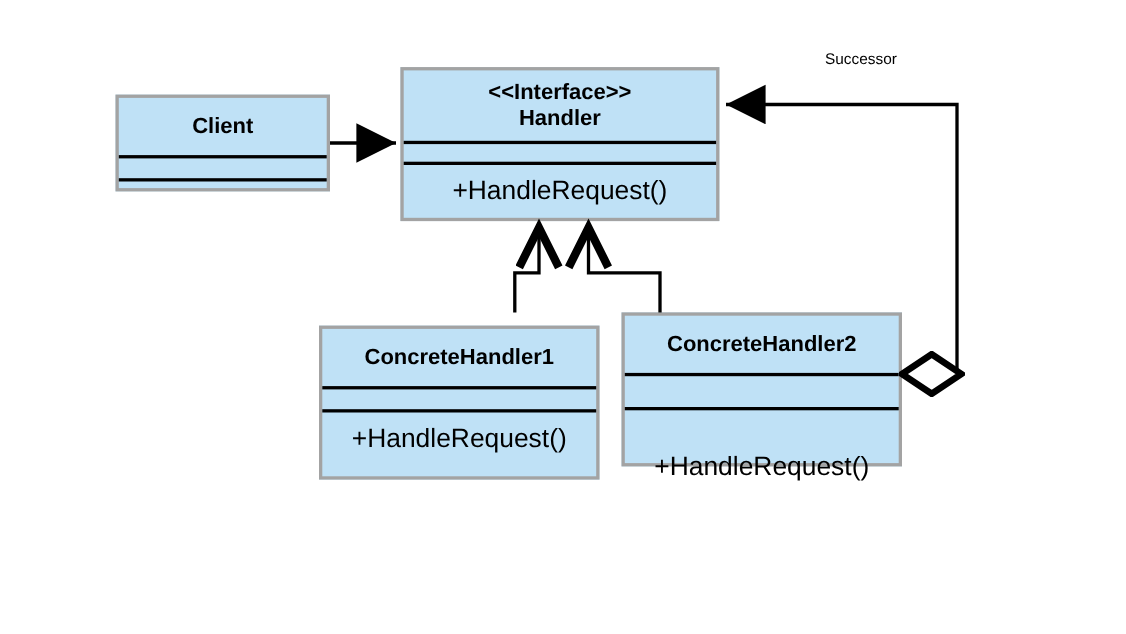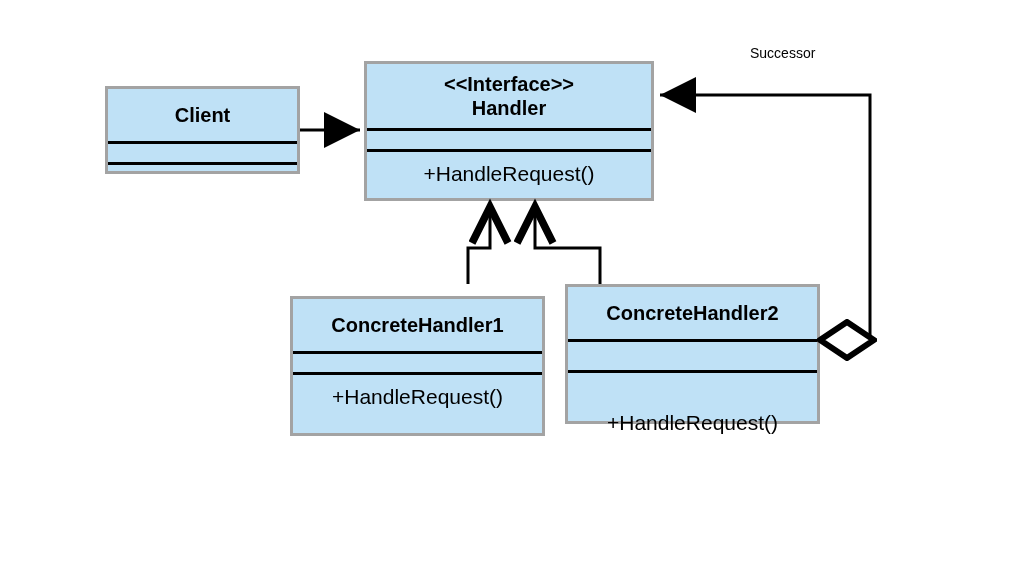--- a/index.html
+++ b/index.html
@@ -27,21 +27,21 @@
     padding: 8px 6px;
     line-height: 1.2;
   }
   .uml-title.tall { padding: 14px 6px; }
   .uml-attr {
     border-bottom: 3px solid #000;
     height: 18px;
   }
   .uml-op {
     text-align: center;
-    font-size: 21px;
+    font-size: 24px;
     font-weight: 500;
     padding: 10px 4px;
   }
   .label {
     position: absolute;
     font-size: 14px;
     font-weight: 500;
   }
   svg.conn {
     position: absolute;

